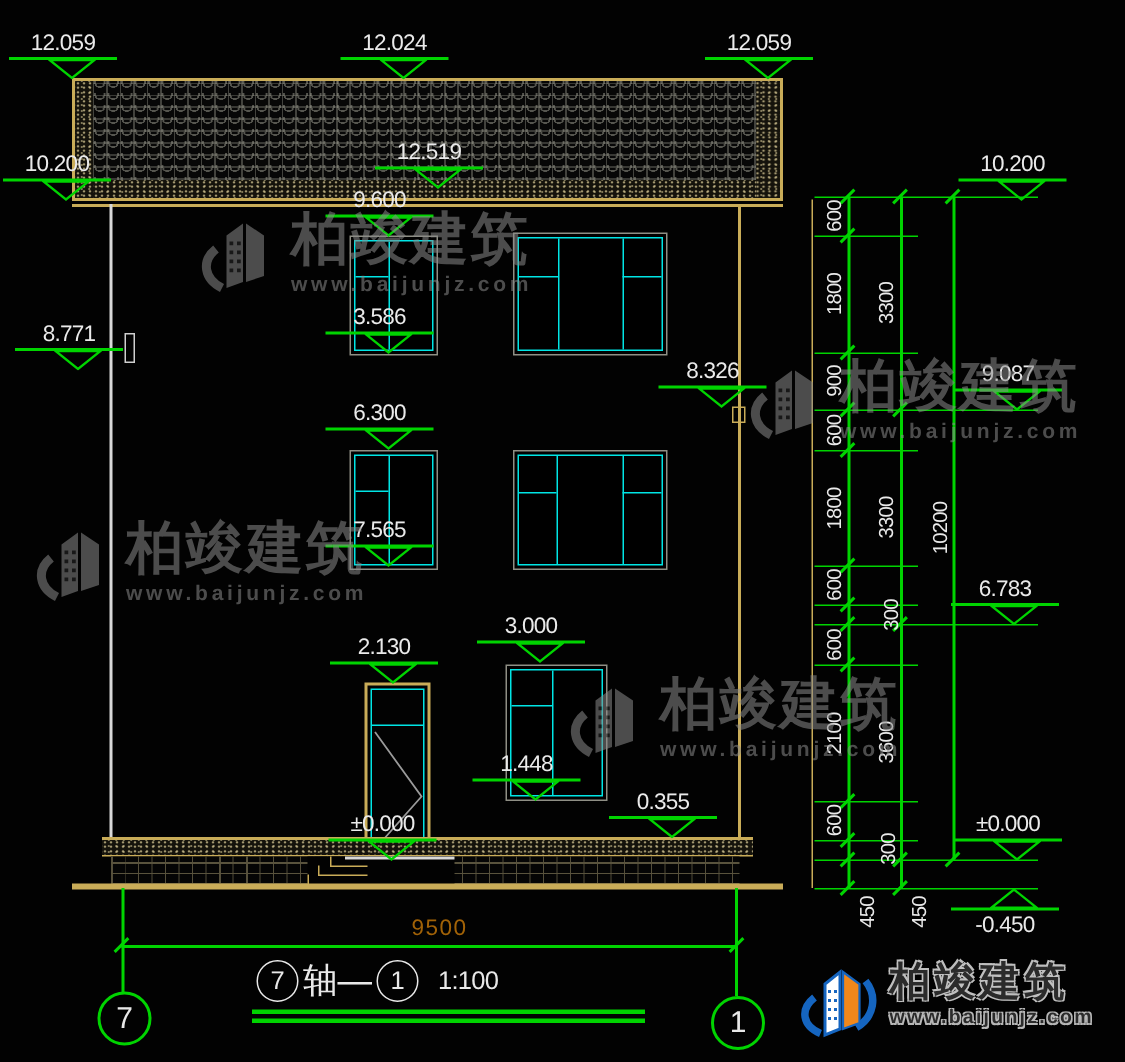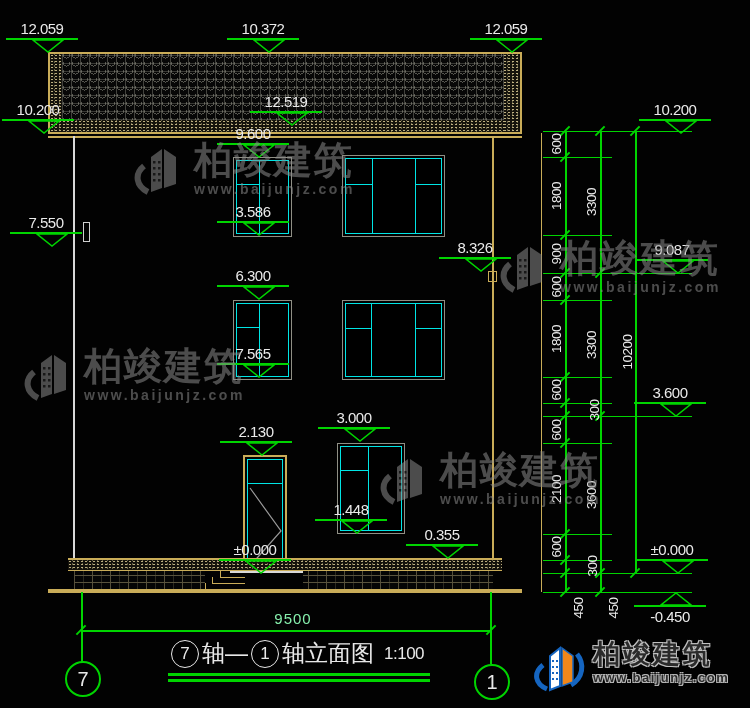--- a/index.html
+++ b/index.html
@@ -57,21 +57,21 @@
   #title .tcirc{display:inline-flex;width:26px;height:26px;border:1.5px solid #e8e8e8;border-radius:50%;
         align-items:center;justify-content:center;font-size:17px;margin:0 3px;}
   #title .tscale{font-size:17px;margin-left:10px;letter-spacing:-.5px;}
   
   #logo{position:absolute;left:533px;top:640px;display:flex;align-items:flex-start;}
   #logo .ltxt{margin-left:6px;}
   #logo .lname{font-size:27px;font-weight:bold;line-height:29px;letter-spacing:3px;color:#2b2b2b;
       text-shadow:0 0 1px #cfcfcf,1px 1px 0 #bdbdbd,-1px -1px 0 #bdbdbd,1px -1px 0 #bdbdbd,-1px 1px 0 #bdbdbd;white-space:nowrap;}
   #logo .lurl{font-size:13px;font-weight:bold;letter-spacing:1.5px;color:#2b2b2b;margin-top:1px;
       text-shadow:0 0 1px #cfcfcf,1px 1px 0 #b5b5b5,-1px -1px 0 #b5b5b5,1px -1px 0 #b5b5b5,-1px 1px 0 #b5b5b5;white-space:nowrap;}
-  .dimtxt{position:absolute;color:#86efac;font-size:15px;letter-spacing:1px;}
+  .dimtxt{position:absolute;color:#a16207;font-size:15px;letter-spacing:1px;}
 </style>
 </head>
 <body>
 
 <div id="stage">
 
   <div class="abs" style="left:48px;top:52px;width:474px;height:82px;border:2px solid #c9ac58;box-sizing:border-box;background:#0a0a0a;">
     <div class="abs speckle" style="left:0;top:0;width:12px;height:78px;border-right:1px solid #c9ac58;"></div>
     <div class="abs speckle" style="right:0;top:0;width:17px;height:78px;border-left:1px solid #c9ac58;"></div>
     <div class="abs rooftile" style="left:12px;top:0;width:442px;height:66px;"></div>
@@ -207,21 +207,21 @@
     </div>
   <div id="markers">
       <div class="ev" style="left:6px;top:21px;">
        <div class="txt">12.059</div>
        <div class="ln"></div>
        <svg width="32" height="14">
          <polygon points="1,1 31,1 16,13" fill="none" stroke="#00d400" stroke-width="1.5"></polygon>
        </svg>
      </div>
       <div class="ev" style="left:227px;top:21px;">
-       <div class="txt">10.372</div>
+       <div class="txt">12.024</div>
        <div class="ln"></div>
        <svg width="32" height="14">
          <polygon points="1,1 31,1 16,13" fill="none" stroke="#00d400" stroke-width="1.5"></polygon>
        </svg>
      </div>
       <div class="ev" style="left:470px;top:21px;">
        <div class="txt">12.059</div>
        <div class="ln"></div>
        <svg width="32" height="14">
          <polygon points="1,1 31,1 16,13" fill="none" stroke="#00d400" stroke-width="1.5"></polygon>
@@ -249,21 +249,21 @@
        </svg>
      </div>
       <div class="ev" style="left:217px;top:204px;">
        <div class="txt">3.586</div>
        <div class="ln"></div>
        <svg width="32" height="14">
          <polygon points="1,1 31,1 16,13" fill="none" stroke="#00d400" stroke-width="1.5"></polygon>
        </svg>
      </div>
       <div class="ev" style="left:10px;top:215px;">
-       <div class="txt">7.550</div>
+       <div class="txt">8.771</div>
        <div class="ln"></div>
        <svg width="32" height="14">
          <polygon points="1,1 31,1 16,13" fill="none" stroke="#00d400" stroke-width="1.5"></polygon>
        </svg>
      </div>
       <div class="ev" style="left:439px;top:240px;">
        <div class="txt">8.326</div>
        <div class="ln"></div>
        <svg width="32" height="14">
          <polygon points="1,1 31,1 16,13" fill="none" stroke="#00d400" stroke-width="1.5"></polygon>
@@ -326,21 +326,21 @@
        </svg>
      </div>
       <div class="ev" style="left:636px;top:242px;">
        <div class="txt">9.087</div>
        <div class="ln"></div>
        <svg width="32" height="14">
          <polygon points="1,1 31,1 16,13" fill="none" stroke="#00d400" stroke-width="1.5"></polygon>
        </svg>
      </div>
       <div class="ev" style="left:634px;top:385px;">
-       <div class="txt">3.600</div>
+       <div class="txt">6.783</div>
        <div class="ln"></div>
        <svg width="32" height="14">
          <polygon points="1,1 31,1 16,13" fill="none" stroke="#00d400" stroke-width="1.5"></polygon>
        </svg>
      </div>
       <div class="ev" style="left:636px;top:542px;">
        <div class="txt">±0.000</div>
        <div class="ln"></div>
        <svg width="32" height="14">
          <polygon points="1,1 31,1 16,13" fill="none" stroke="#00d400" stroke-width="1.5"></polygon>
@@ -364,21 +364,20 @@
     <span>7</span>
   </div>
   <div class="bubble" style="left:474px;top:664px;">
     <span>1</span>
   </div>
 
   <div id="title">
     <span class="tcirc">7</span>
       <span>轴—</span>
       <span class="tcirc">1</span>
-      <span>轴立面图</span>
       <span class="tscale">1:100</span>
   </div>
   <div class="gline" style="left:168px;top:673px;width:262px;height:3px;"></div>
   <div class="gline" style="left:168px;top:679px;width:262px;height:3px;"></div>
 
   <div id="watermarks">
       <div class="wm" style="left:134px;top:140px;">
        <svg width="54" height="58" viewBox="0 0 54 58">
    <path d="M14 52 C2 46 0 34 10 26" fill="none" stroke="#8a8a8a" stroke-width="6"></path>
    <polygon points="17,17 28,9 28,48 17,52" fill="#8a8a8a"></polygon>

